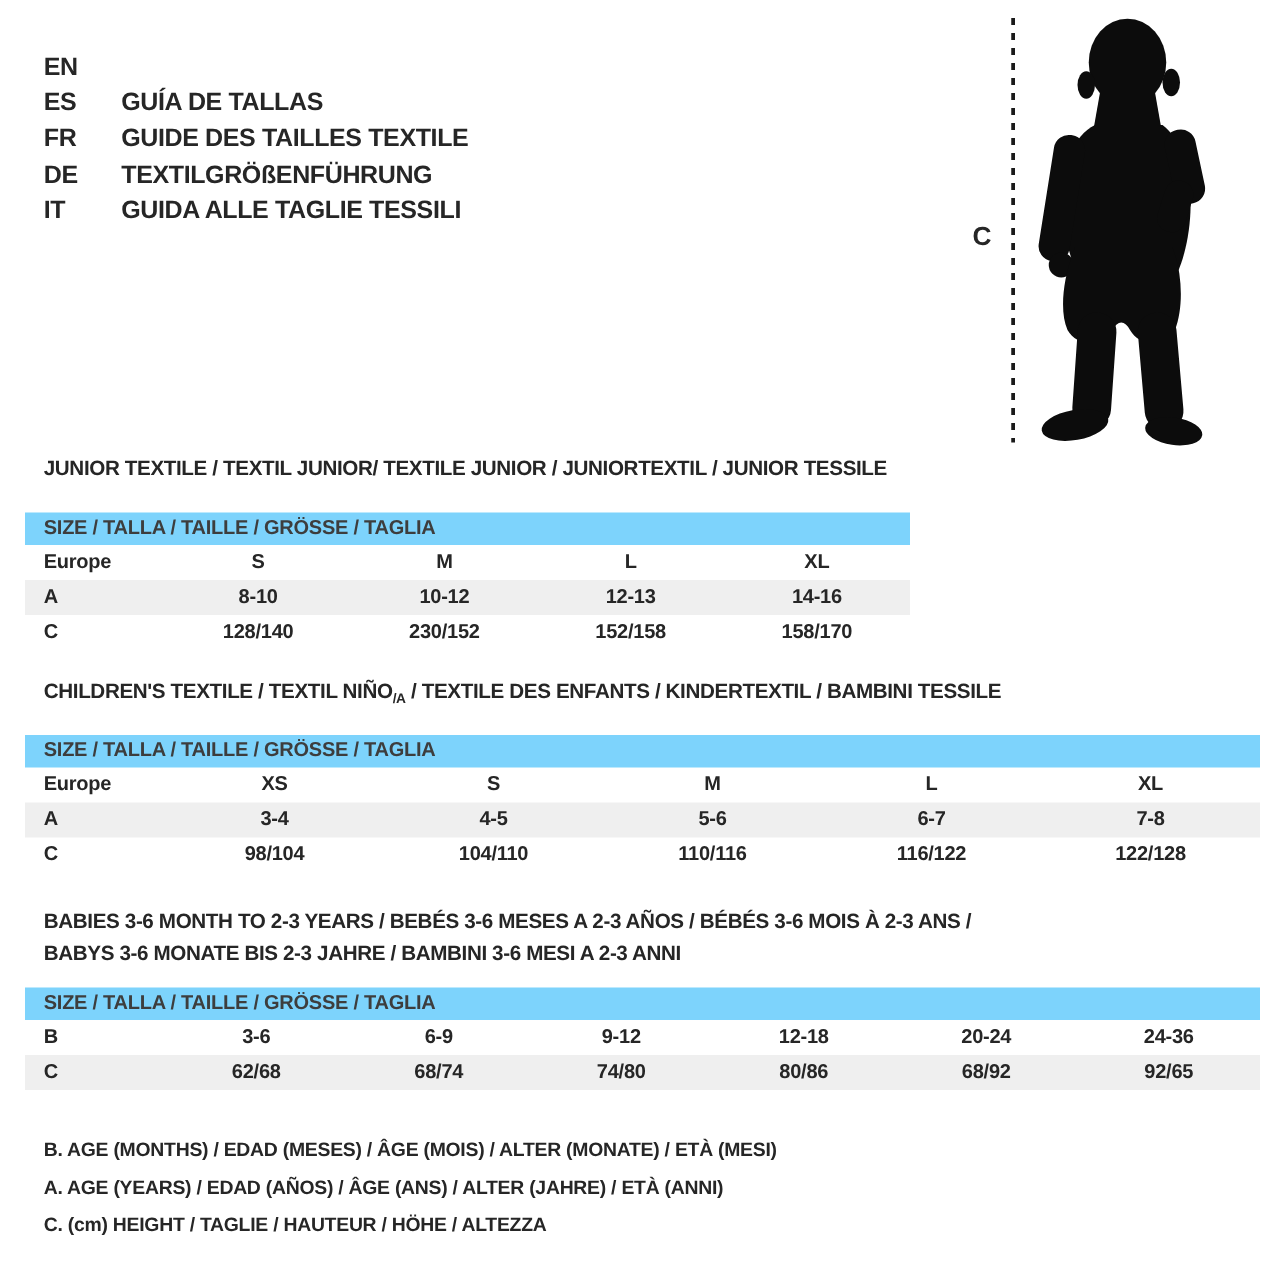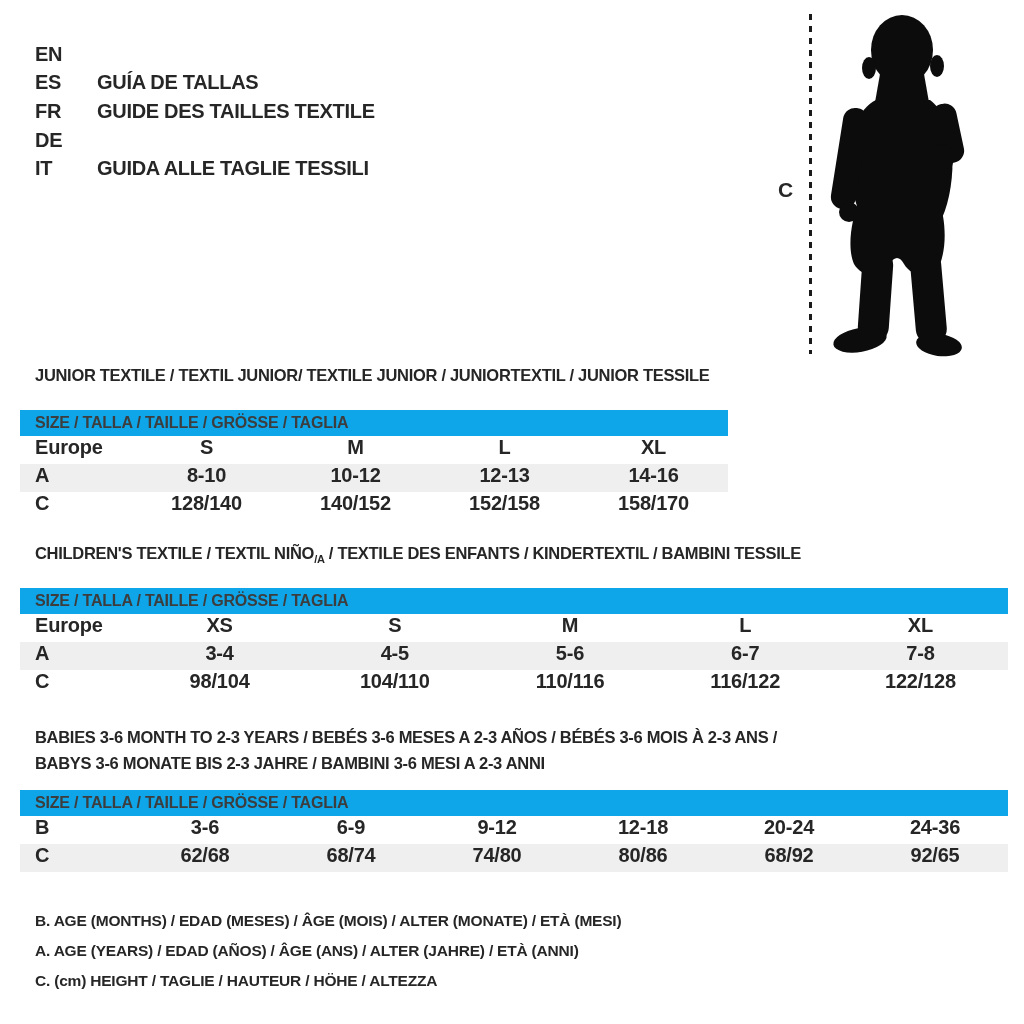--- a/index.html
+++ b/index.html
@@ -22,24 +22,24 @@
     background:repeating-linear-gradient(to bottom,#1a1a1a 0 6px,transparent 6px 12px); }
   .measure-label { left:778px; top:178px; font-size:21px; font-weight:700; }
   .baby-svg { left:818px; top:6px; }
 
   
   .section-heading { font-weight:700; font-size:16.5px; letter-spacing:-0.3px; white-space:nowrap; }
   .sub { font-size:11px; vertical-align:-4px; }
 
   
   .size-table { position:absolute; }
-  .thead { background:#0ea5e9; height:26px; line-height:26px; padding-left:15px;
+  .thead { background:#7dd3fc; height:26px; line-height:26px; padding-left:15px;
            font-weight:700; font-size:16px; color:#3d3d3d; letter-spacing:-0.2px; }
-  .trow { display:flex; height:28px; 
-          font-size:20px; font-weight:700; letter-spacing:-0.2px; }
+  .trow { display:flex; height:28px; align-items:center;
+          font-size:16px; font-weight:700; letter-spacing:-0.2px; }
   .trow.stripe { background:#efefef; }
   .c0 { width:112px; padding-left:15px; }
   .cv { flex:1; text-align:center; }
 
   
   .foot-line { height:30px; line-height:30px; font-weight:700;
                font-size:15.5px; letter-spacing:-0.2px; white-space:nowrap; }
 </style>
 </head>
 <body>
@@ -51,20 +51,21 @@
   <div class="lang-row">
     <span class="lang-code">ES</span>
     <span>GUÍA DE TALLAS</span>
   </div>
   <div class="lang-row">
     <span class="lang-code">FR</span>
     <span>GUIDE DES TAILLES TEXTILE</span>
   </div>
   <div class="lang-row">
     <span class="lang-code">DE</span>
+    <span>TEXTILGRÖßENFÜHRUNG</span>
   </div>
   <div class="lang-row">
     <span class="lang-code">IT</span>
     <span>GUIDA ALLE TAGLIE TESSILI</span>
   </div>
 </div>
 
 <div class="abs dash-line"></div>
 <div class="abs measure-label">C</div>
 
@@ -101,21 +102,21 @@
   <div class="trow stripe">
     <span class="c0">A</span>
     <span class="cv">8-10</span>
     <span class="cv">10-12</span>
     <span class="cv">12-13</span>
     <span class="cv">14-16</span>
   </div>
   <div class="trow">
     <span class="c0">C</span>
     <span class="cv">128/140</span>
-    <span class="cv">140/152</span>
+    <span class="cv">230/152</span>
     <span class="cv">152/158</span>
     <span class="cv">158/170</span>
   </div>
 </div>
 
 <div class="abs section-heading" style="left:35px; top:544px;">
   <span>CHILDREN'S TEXTILE / TEXTIL NIÑO</span><span class="sub">/A</span><span> / TEXTILE DES ENFANTS / KINDERTEXTIL / BAMBINI TESSILE</span>
 </div>
 
 <div class="size-table" style="left:20px; top:588px; width:988px;">

